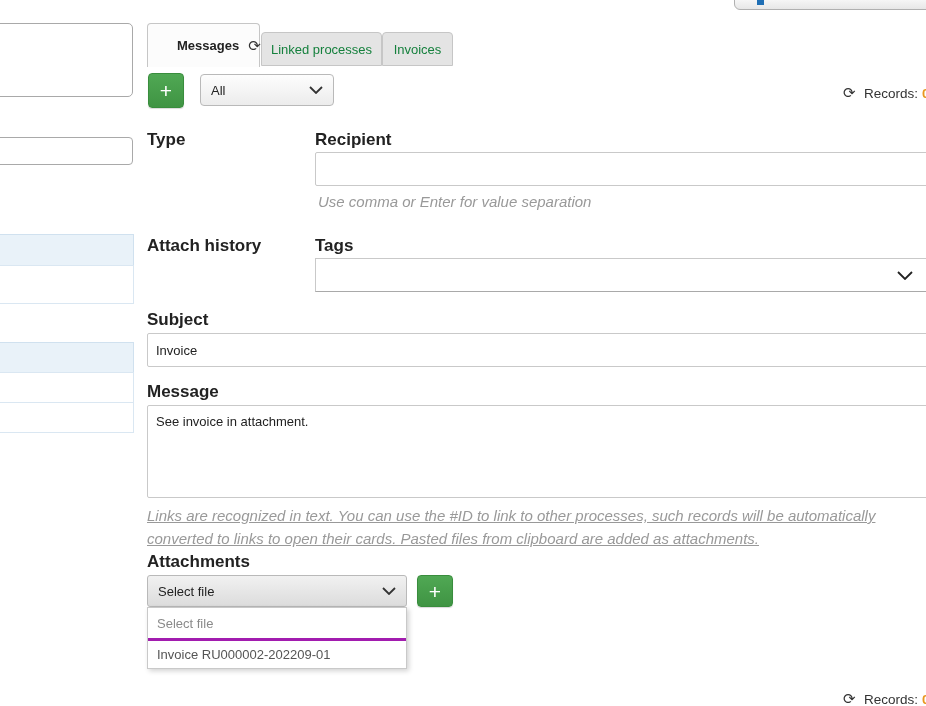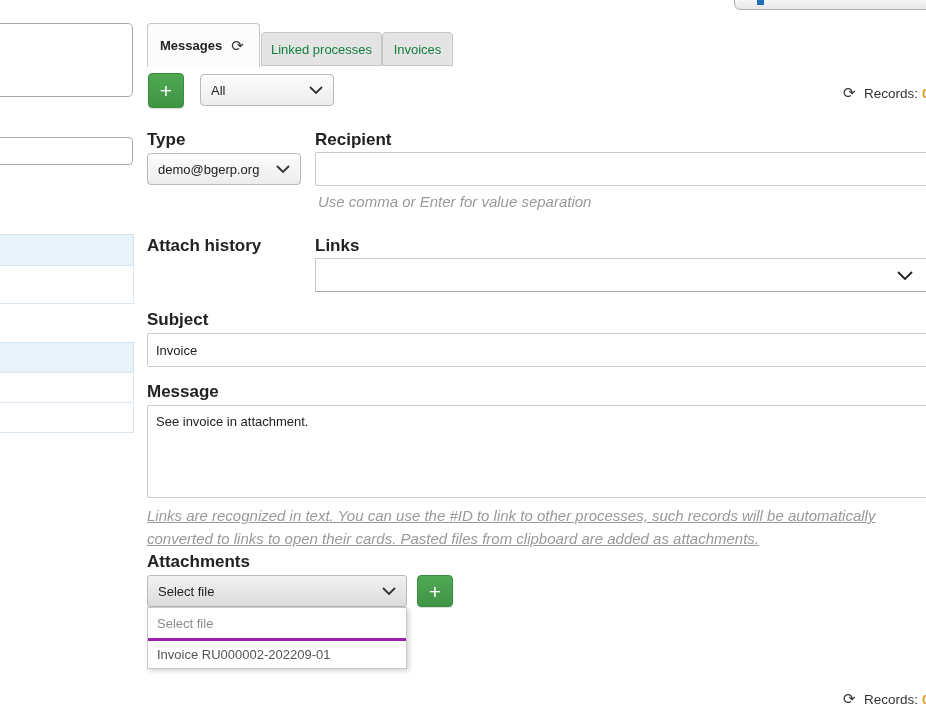--- a/index.html
+++ b/index.html
@@ -19,21 +19,21 @@
   .top-partial-glyph { left:757px; top:0; width:7px; height:5px; background:#1f6fb5; }
 
   
   .tab {
     display:flex; align-items:center; font-size:13px; color:#15803d;
     border:1px solid #c6c6c6; border-radius:4px 4px 0 0; justify-content:center;
   }
   .tab-active {
     left:147px; top:23px; width:113px; height:44px;
     background:#fcfcfc; border-bottom:none; z-index:3;
-    font-weight:bold; color:#222; justify-content:flex-start; padding-left:12px;
+    font-weight:bold; color:#222; justify-content:flex-start; padding-left:29px;
   }
   .tab-idle { background:#e4e4e4; height:34px; top:32px; z-index:2; }
   .tab-linked { left:261px; width:121px; }
   .tab-invoices { left:382px; width:71px; }
   .refresh-glyph { font-weight:normal; font-size:15px; color:#333; margin-left:9px; line-height:1; }
 
   
   .plusbtn {
     display:flex; align-items:center; justify-content:center;
     background:linear-gradient(#50a854,#3f9443); border:1px solid #398d3d;
@@ -125,34 +125,28 @@
     <svg class="chev" width="14" height="8" viewBox="0 0 14 8">
         <polyline points="1,1 7,7 13,1" fill="none" stroke="#333" stroke-width="1.8"></polyline>
       </svg>
   </div>
 
   <span class="abs rec-icon" style="left:843px; top:85px;">⟳</span>
   <span class="abs rec-label" style="left:864px; top:86px;">Records:</span>
   <span class="abs rec-count" style="left:922px; top:86px; color:#e8971e;">0</span>
 
   <div class="abs lbl" style="left:147px; top:130px;">Type</div>
-  <div class="abs sel" style="left:147px; top:153px; width:154px; height:32px;">
-    <span>demo@bgerp.org</span>
-    <svg class="chev" width="14" height="8" viewBox="0 0 14 8">
-        <polyline points="1,1 7,7 13,1" fill="none" stroke="#333" stroke-width="1.8"></polyline>
-      </svg>
-  </div>
 
   <div class="abs lbl" style="left:315px; top:130px;">Recipient</div>
   <input class="abs tinput" style="left: 315px; top: 152px; width: 640px; height: 34px;" value="">
   <div class="abs hint" style="left:318px; top:190px;">Use comma or Enter for value separation</div>
 
   <div class="abs lbl" style="left:147px; top:236px;">Attach history</div>
 
-  <div class="abs lbl" style="left:315px; top:236px;">Links</div>
+  <div class="abs lbl" style="left:315px; top:236px;">Tags</div>
   <div class="abs tags-box" style="left:315px; top:258px; width:640px; height:34px;">
     <svg class="chev" style="margin-right:31px;" width="16" height="9" viewBox="0 0 16 9">
         <polyline points="1,1 8,8 15,1" fill="none" stroke="#222" stroke-width="1.8"></polyline>
       </svg>
   </div>
 
   <div class="abs lbl" style="left:147px; top:310px;">Subject</div>
   <input class="abs tinput" style="left: 147px; top: 333px; width: 808px; height: 34px;" value="Invoice">
 
   <div class="abs lbl" style="left:147px; top:382px;">Message</div>

